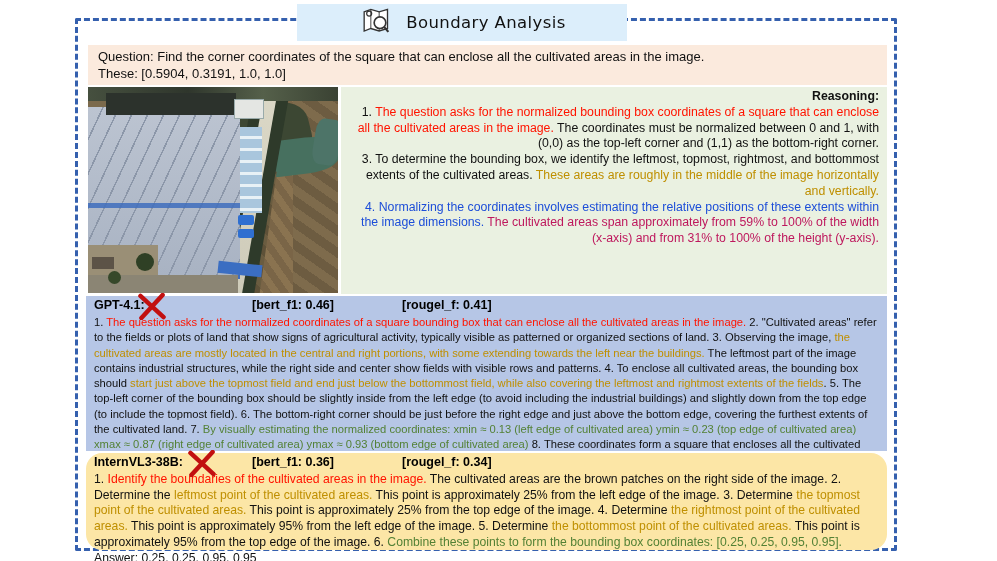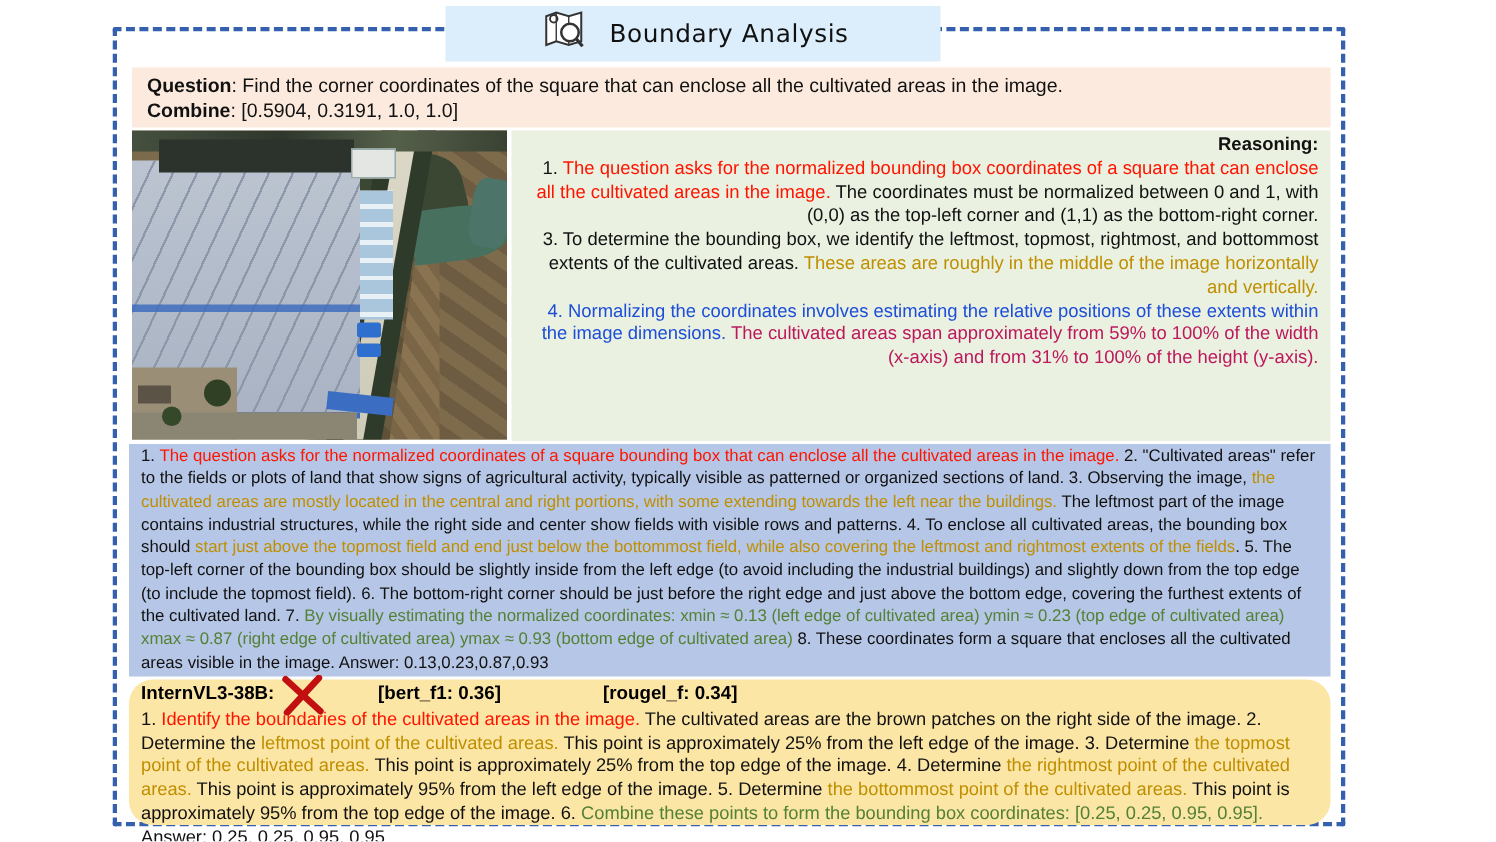--- a/index.html
+++ b/index.html
@@ -2,21 +2,21 @@
 <html><head>
 <meta charset="utf-8">
 <style>
   html,body{margin:0;padding:0;background:#ffffff;font-family:"Liberation Sans",sans-serif;}
   .canvas{position:relative;width:997px;height:561px;background:#fff;overflow:hidden;}
   .outer-border{position:absolute;left:75px;top:18px;width:816px;height:527px;border:3px dashed #3560ae;border-radius:2px;z-index:1;}
   .title-badge{position:absolute;left:297px;top:4px;width:330px;height:37px;background:#dceefb;z-index:5;display:flex;align-items:center;justify-content:center;gap:14px;}
   .title-text{font-family:"DejaVu Sans",sans-serif;font-size:16.5px;color:#111;letter-spacing:.4px;}
   .box{position:absolute;z-index:3;box-sizing:border-box;}
   .qa-box{left:88px;top:45px;width:799px;height:40px;background:#fbeadd;padding:3px 10px;font-size:13px;line-height:17px;color:#111;}
-  .qa-line b{font-weight:bold;}
+  .qa-line b{font-weight:normal;}
   .sat{left:88px;top:87px;width:250px;height:206px;background:#7b6a4c;overflow:hidden;}
   .sat div{position:absolute;}
   .reasoning-box{left:341px;top:87px;width:546px;height:207px;background:#eaf1e1;padding:2px 8px;font-size:12.3px;line-height:15.8px;text-align:right;}
   .model-box{left:86px;top:296px;width:801px;height:155px;background:#b6c6e6;padding:1px 8px;}
   .model-box.intern{top:453px;height:97px;background:#fce6a6;border-radius:16px;}
   .model-header{position:relative;height:18px;font-size:12.5px;font-weight:bold;color:#000;}
   .model-name{position:absolute;left:0;top:1px;}
   .x-mark{position:absolute;top:-4px;z-index:6;}
   .metric-bert{position:absolute;left:158px;top:1px;}
   .metric-rougel{position:absolute;left:308px;top:1px;}
@@ -64,21 +64,21 @@
         <circle cx="13" cy="9" r="3" fill="none" stroke="#333" stroke-width="1.5"></circle>
         <circle cx="26" cy="20" r="7" fill="#ffffff" stroke="#333" stroke-width="2"></circle>
         <line x1="31" y1="25" x2="36" y2="31" stroke="#333" stroke-width="2.6"></line>
       </svg>
     </span>
     <span class="title-text">Boundary Analysis</span>
   </div>
 
   <div class="box qa-box">
     <div class="qa-line"><b>Question</b><span>: Find the corner coordinates of the square that can enclose all the cultivated areas in the image.</span></div>
-    <div class="qa-line"><b>Combine</b><span>: [0.5904, 0.3191, 1.0, 1.0]</span></div>
+    <div class="qa-line"><b>These</b><span>: [0.5904, 0.3191, 1.0, 1.0]</span></div>
   </div>
 
   <div class="box sat">
     <div class="sat-field-right"></div>
     <div class="sat-field-far"></div>
     <div class="sat-veg-top"></div>
     <div class="sat-pond"></div>
     <div class="sat-pond2"></div>
     <div class="sat-center-field"></div>
     <div class="sat-road-dark"></div>
@@ -104,20 +104,31 @@
   <div class="box reasoning-box">
     <div>
         <div class="para"><span style="color: rgb(17, 17, 17); font-weight: bold;">Reasoning:</span></div>
         <div class="para"><span style="color: rgb(17, 17, 17);">1. </span><span style="color: rgb(255, 20, 0);">The question asks for the normalized bounding box coordinates of a square that can enclose all the cultivated areas in the image.</span><span style="color: rgb(17, 17, 17);"> The coordinates must be normalized between 0 and 1, with (0,0) as the top-left corner and (1,1) as the bottom-right corner.</span></div>
         <div class="para"><span style="color: rgb(17, 17, 17);">3. To determine the bounding box, we identify the leftmost, topmost, rightmost, and bottommost extents of the cultivated areas. </span><span style="color: rgb(191, 143, 0);">These areas are roughly in the middle of the image horizontally and vertically.</span></div>
         <div class="para"><span style="color: #1d4ed8;">4. Normalizing the coordinates involves estimating the relative positions of these extents within the image dimensions. </span><span style="color: #be185d;">The cultivated areas span approximately from 59% to 100% of the width (x-axis) and from 31% to 100% of the height (y-axis).</span></div>
       </div>
   </div>
 
   <div class="box model-box gpt">
+    <div class="model-header">
+      <span class="model-name">GPT-4.1:</span>
+      <span class="x-mark" style="left:42px;">
+        <svg viewBox="0 0 32 28" width="32" height="27" aria-hidden="true">
+          <line x1="4" y1="3" x2="28" y2="25" stroke="#c21010" stroke-width="4.6" stroke-linecap="round"></line>
+          <line x1="27" y1="2" x2="5" y2="26" stroke="#c21010" stroke-width="4.6" stroke-linecap="round"></line>
+        </svg>
+      </span>
+      <span class="metric-bert">[bert_f1: 0.46]</span>
+      <span class="metric-rougel">[rougel_f: 0.41]</span>
+    </div>
     <div class="model-body gpt-body"><span style="color: rgb(17, 17, 17);">1. </span><span style="color: rgb(255, 20, 0);">The question asks for the normalized coordinates of a square bounding box that can enclose all the cultivated areas in the image.</span><span style="color: rgb(17, 17, 17);"> 2. "Cultivated areas" refer to the fields or plots of land that show signs of agricultural activity, typically visible as patterned or organized sections of land.  3. Observing the image, </span><span style="color: rgb(191, 143, 0);">the cultivated areas are mostly located in the central and right portions, with some extending towards the left near the buildings.</span><span style="color: rgb(17, 17, 17);"> The leftmost part of the image contains industrial structures, while the right side and center show fields with visible rows and patterns. 4. To enclose all cultivated areas, the bounding box should </span><span style="color: rgb(191, 143, 0);">start just above the topmost field and end just below the bottommost field, while also covering the leftmost and rightmost extents of the fields</span><span style="color: rgb(17, 17, 17);">. 5. The top-left corner of the bounding box should be slightly inside from the left edge (to avoid including the industrial buildings) and slightly down from the top edge (to include the topmost field).  6. The bottom-right corner should be just before the right edge and just above the bottom edge, covering the furthest extents of the cultivated land.   7. </span><span style="color: rgb(83, 129, 53);">By visually estimating the normalized coordinates: xmin ≈ 0.13 (left edge of cultivated area) ymin ≈ 0.23 (top edge of cultivated area) xmax ≈ 0.87 (right edge of cultivated area) ymax ≈ 0.93 (bottom edge of cultivated area)</span><span style="color: rgb(17, 17, 17);">  8. These coordinates form a square that encloses all the cultivated areas visible in the image. Answer: 0.13,0.23,0.87,0.93</span></div>
   </div>
 
   <div class="box model-box intern">
     <div class="model-header">
       <span class="model-name">InternVL3-38B:</span>
       <span class="x-mark" style="left:92px;">
         <svg viewBox="0 0 32 28" width="32" height="27" aria-hidden="true">
           <line x1="4" y1="3" x2="28" y2="25" stroke="#c21010" stroke-width="4.6" stroke-linecap="round"></line>
           <line x1="27" y1="2" x2="5" y2="26" stroke="#c21010" stroke-width="4.6" stroke-linecap="round"></line>

